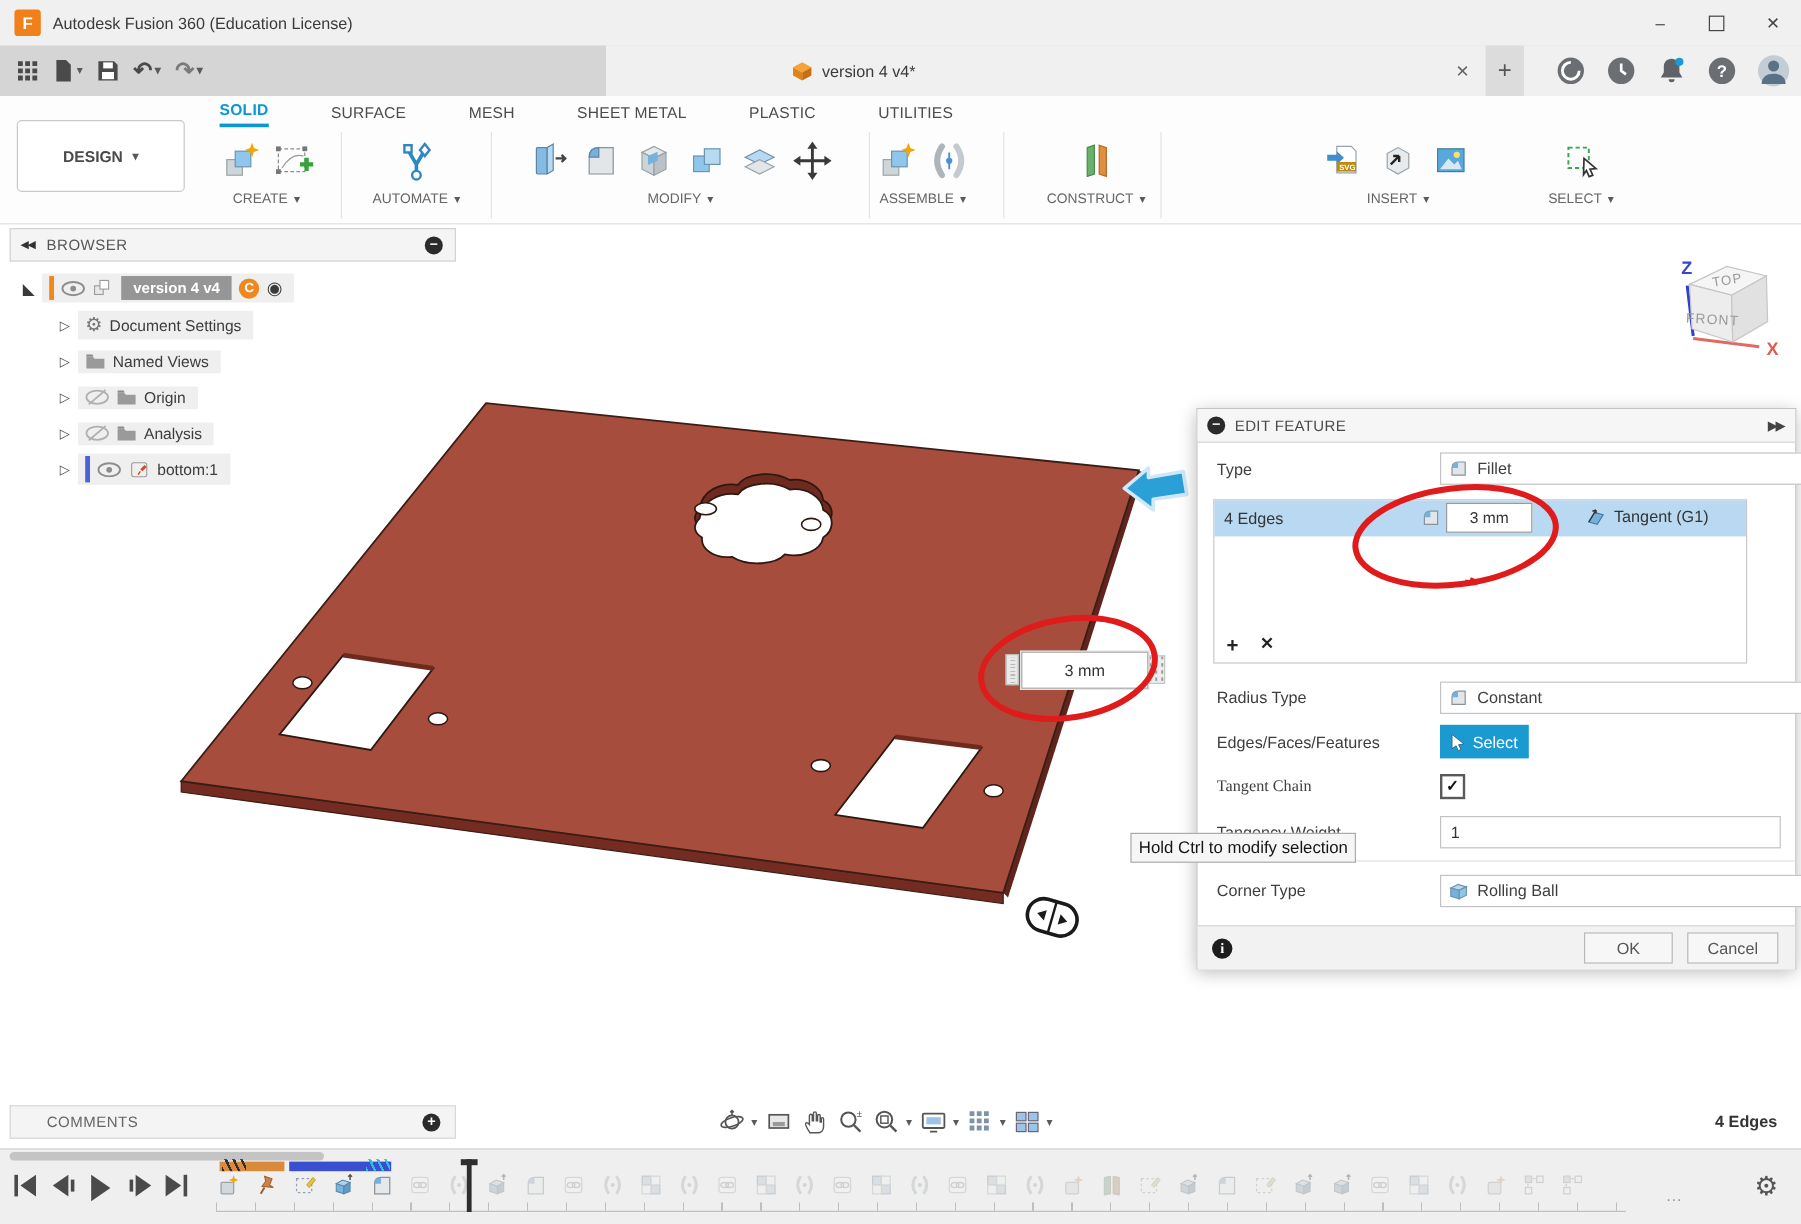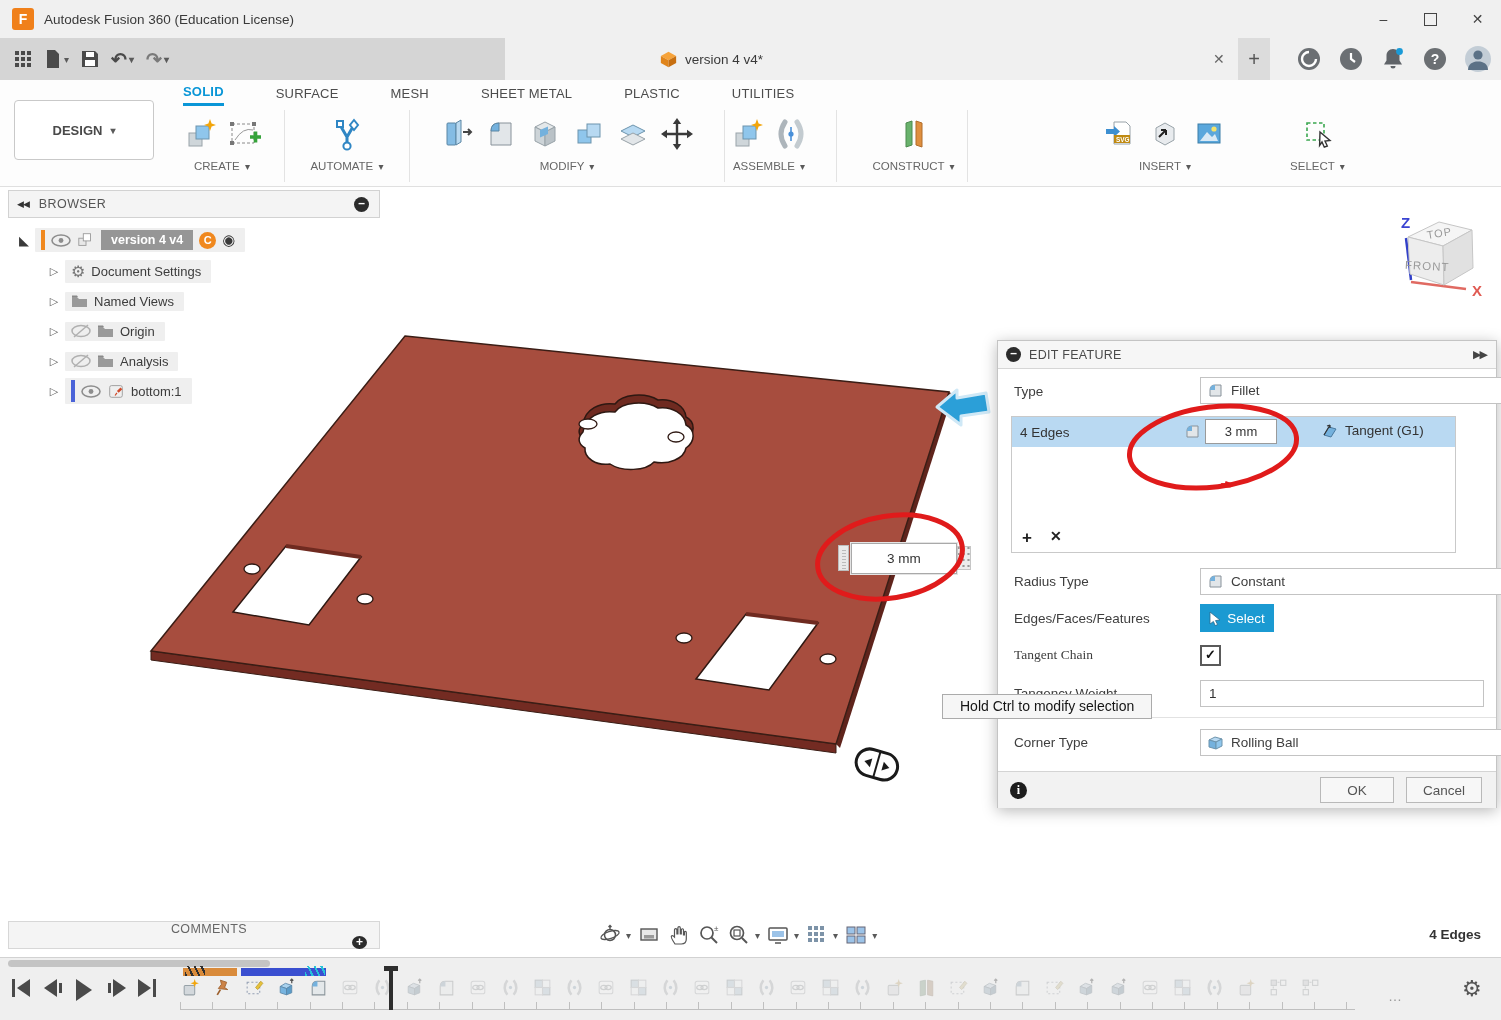--- a/index.html
+++ b/index.html
@@ -51,21 +51,21 @@
   .vbar{width:4px;height:20px;}
   .glyph{color:#777;}
   
   .dimhandle{left:838px;top:545px;width:11px;height:26px;background:#e9e9e9;border:1px solid #bdbdbd;box-sizing:border-box;
              background-image:repeating-linear-gradient(0deg,#bbb 0 1px,transparent 1px 3px);background-size:4px 100%;background-position:3px 2px;background-repeat:no-repeat;}
   .dimbox{left:851px;top:543px;width:104px;height:29px;background:#fff;border:1px solid #a9a9a9;box-shadow:0 0 0 1px #e4e4e4;
           display:flex;align-items:center;justify-content:center;}
   .dimbox input{width:95%;border:none;outline:none;text-align:center;font-family:"Liberation Sans",sans-serif;font-size:13.5px;color:#333;background:transparent;}
   .dimstub{left:957px;top:546px;width:14px;height:24px;background:#ededed;border:1px solid #c6c6c6;box-sizing:border-box;
            background-image:radial-gradient(#9a9a9a 1px,transparent 1.2px);background-size:5px 6px;background-position:3px 4px;}
-  .tooltip{left:942px;top:694px;width:auto;padding:3px 17px 4px;background:#f6f6f6;border:1px solid #ababab;color:#151515;font-size:14px;white-space:nowrap;}
+  .tooltip{left:942px;top:694px;width:auto;padding:3px 6px 4px;background:#f6f6f6;border:1px solid #ababab;color:#151515;font-size:14px;white-space:nowrap;}
   
   .dlg{left:997px;top:340px;width:500px;height:468px;background:#fff;border:1px solid #c4c4c4;box-shadow:0 3px 14px rgba(0,0,0,.28);box-sizing:border-box;}
   .dlg-h{position:absolute;left:0;top:0;width:100%;height:28px;background:#f6f6f6;border-bottom:1px solid #d6d6d6;display:flex;align-items:center;box-sizing:border-box;}
   .dlg-title{font-size:12.5px;color:#4a4a4a;letter-spacing:.3px;margin-left:8px;}
   .circle-btn{width:15px;height:15px;border-radius:50%;background:#2b2b2b;color:#fff;font-size:12px;line-height:13px;text-align:center;font-weight:bold;}
   .dlg-pin{margin-left:auto;margin-right:10px;color:#444;font-size:11px;letter-spacing:-2px;}
   .drow{position:absolute;left:0;width:100%;display:flex;align-items:center;}
   .dlabel{margin-left:16px;color:#3e3e3e;font-size:13.5px;}
   .dctl{position:absolute;left:172px;width:333px;box-sizing:border-box;margin-left:30px;}
   .combo{height:27px;border:1px solid #c3c3c3;background:#fff;display:flex;align-items:center;gap:7px;padding:0 6px;box-sizing:border-box;}
@@ -78,21 +78,21 @@
   .einput{position:absolute;left:193px;top:2px;width:72px;height:25px;border:1px solid #9a9a9a;background:#fff;box-sizing:border-box;text-align:center;font-family:"Liberation Sans",sans-serif;font-size:13px;color:#333;}
   .listops{position:absolute;left:10px;bottom:4px;display:flex;gap:18px;font-size:17px;color:#222;font-weight:bold;}
   .selbtn{height:28px;width:74px;background:#1b9ad2;color:#fff;display:flex;align-items:center;justify-content:center;gap:5px;font-size:13.5px;}
   .chk{width:17px;height:17px;border:2px solid #5a5a5a;background:#fff;display:flex;align-items:center;justify-content:center;font-size:13px;color:#111;font-weight:bold;}
   .winput{height:27px;width:284px;border:1px solid #c3c3c3;padding:0 8px;font-family:"Liberation Sans",sans-serif;font-size:13.5px;color:#333;box-sizing:border-box;}
   .dlg-divider{position:absolute;left:0;top:376px;width:100%;border-top:1px solid #e2e2e2;}
   .dlg-f{position:absolute;left:0;top:430px;width:100%;height:37px;background:#f2f2f2;border-top:1px solid #d4d4d4;display:flex;align-items:center;box-sizing:border-box;}
   .fbtn{height:24px;border:1px solid #b9b9b9;background:#f7f7f7;color:#555;font-size:13.5px;display:flex;align-items:center;justify-content:center;}
   .infoico{width:17px;height:17px;border-radius:50%;background:#1d1d1d;color:#fff;font-size:12px;font-weight:bold;display:flex;align-items:center;justify-content:center;margin-left:12px;font-family:"Liberation Serif",serif;}
   
-  .comments{left:8px;top:921px;width:372px;height:28px;background:#f4f4f4;border:1px solid #d7d7d7;display:flex;align-items:center;box-sizing:border-box;flex-direction:column;}
+  .comments{left:8px;top:921px;width:372px;height:28px;background:#f4f4f4;border:1px solid #d7d7d7;display:flex;align-items:center;box-sizing:border-box;}
   .navbar{left:598px;top:921px;height:28px;display:flex;align-items:center;gap:6px;}
   .nbtn{display:flex;align-items:center;gap:2px;color:#555;}
   .nbtn svg{width:24px;height:24px;}
   .status{right:20px;top:927px;font-size:13.5px;color:#333;font-weight:bold;}
   
   .tl{left:0;top:957px;width:1501px;height:63px;background:#efefef;border-top:1px solid #d2d2d2;box-sizing:border-box;}
   .tl-scroll{position:absolute;left:8px;top:2px;width:262px;height:7px;border-radius:4px;background:#c4c4c4;}
   .pb{position:absolute;top:21px;display:flex;align-items:center;gap:2px;}
   .tri-l{width:0;height:0;border-top:9px solid transparent;border-bottom:9px solid transparent;border-right:13px solid #4a4a4a;}
   .tri-r{width:0;height:0;border-top:9px solid transparent;border-bottom:9px solid transparent;border-left:13px solid #4a4a4a;}

